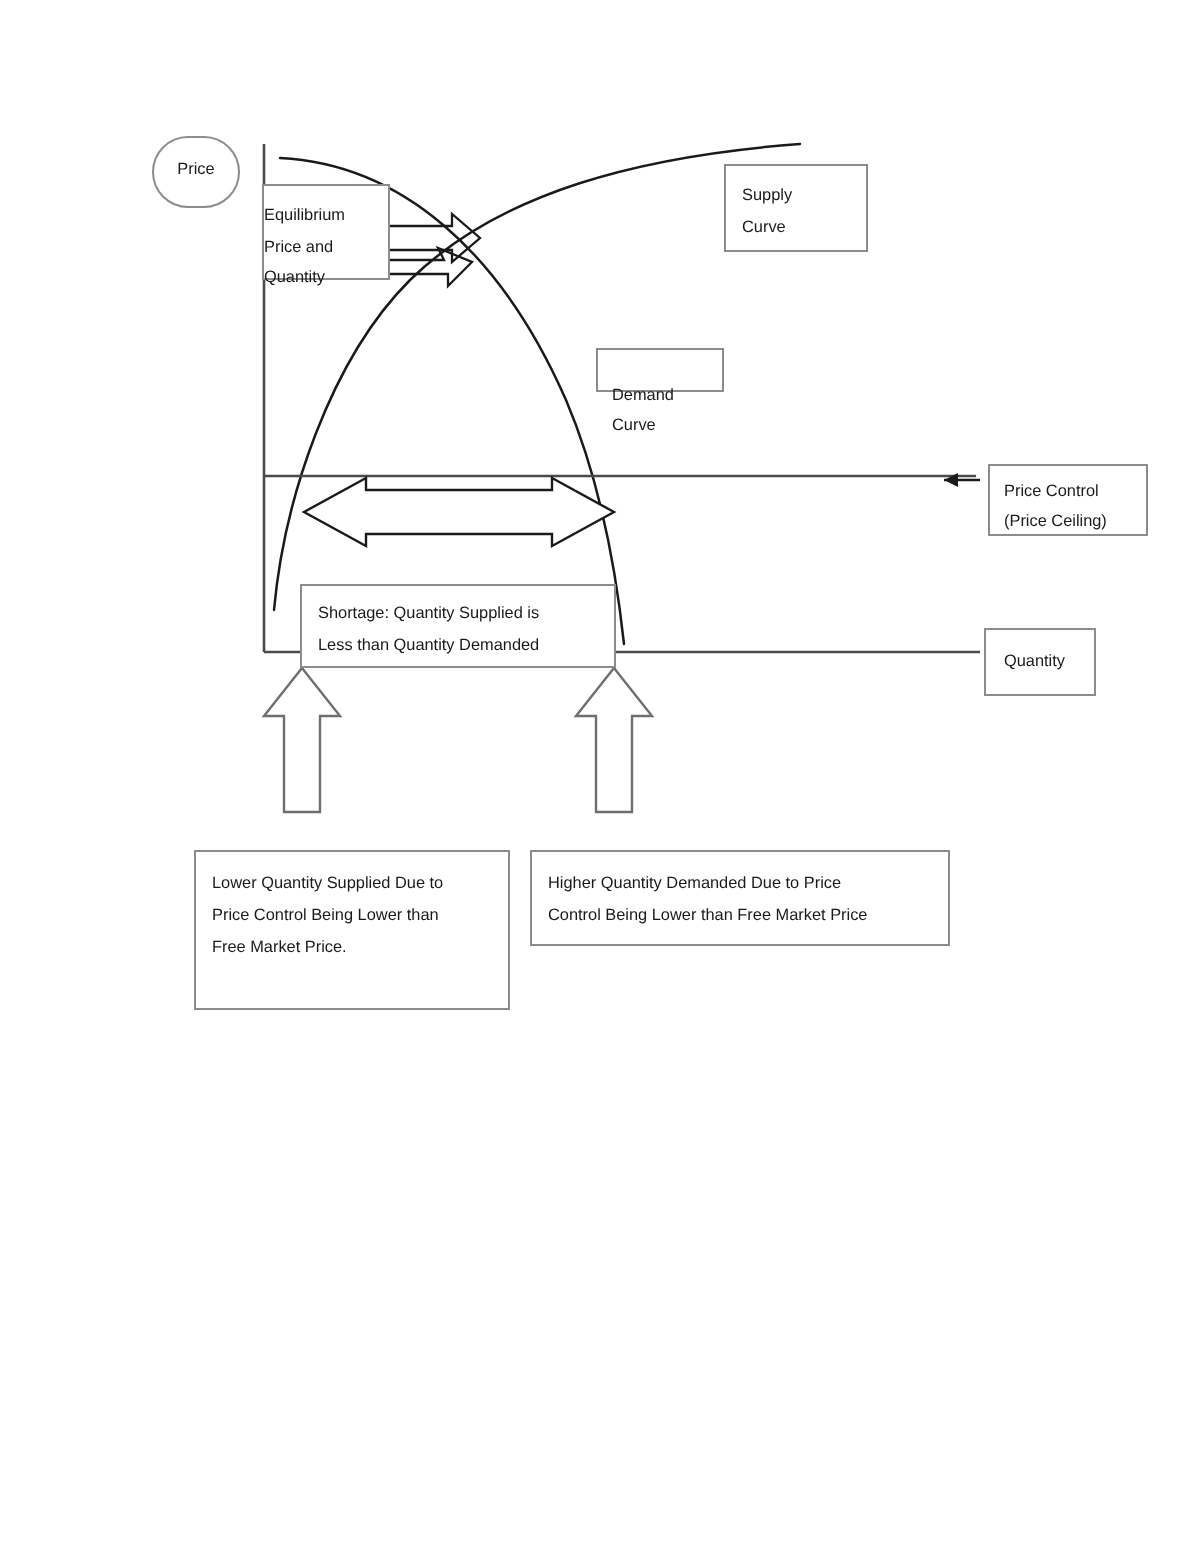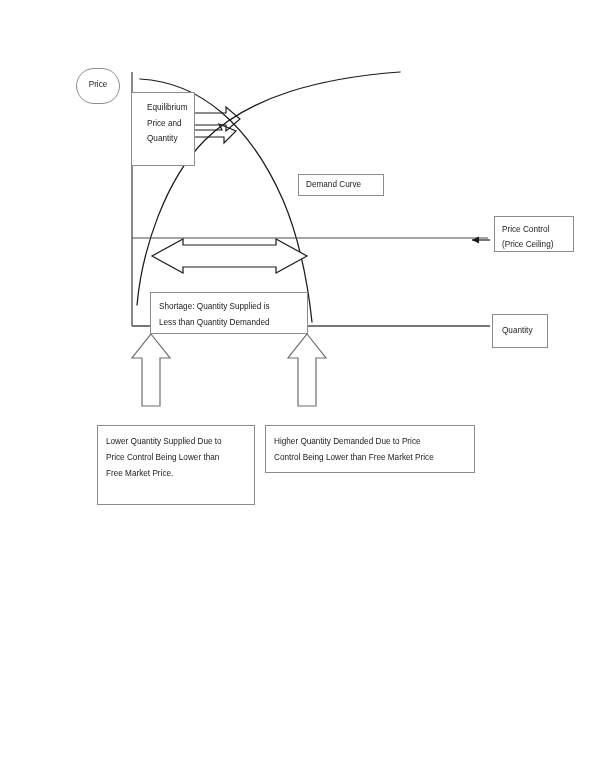--- a/index.html
+++ b/index.html
@@ -27,33 +27,33 @@
     line-height:14.5px;
     padding:5px 7px 4px 7px;
     white-space:pre-line;
     z-index:5;
   }
   #price-label {
     left:76px; top:68px; width:44px; height:36px;
     padding:9px 0 0 0; text-align:center;border-radius:18px;
   }
   #equilibrium-label {
-    left:131px; top:92px; width:64px; height:74px;
-    line-height:15.5px; padding:7px 0 0 15px;
+    left:131px; top:92px; width:64px; height:48px;
+    line-height:15.5px; padding:7px 0 0 0;
   }
   #supply-label {
     left:362px; top:82px; width:72px; height:44px;
     line-height:15.5px; padding:7px 0 0 8px;
   }
   #demand-label {
-    left:298px; top:174px; width:86px; height:22px;
-    padding:3px 0 0 7px;
+    left:298px; top:174px; width:64px; height:22px;
+    padding:16px 0 0 7px;
   }
   #price-control-label {
-    left:494px; top:216px; width:80px; height:36px;
+    left:494px; top:232px; width:80px; height:36px;
     line-height:15px; padding:5px 0 0 7px;
   }
   #quantity-label {
     left:492px; top:314px; width:56px; height:34px;
     padding:9px 0 0 9px;
   }
   #shortage-label {
     left:150px; top:276px; width:158px; height:42px;
     line-height:15.5px; padding:6px 0 0 8px;margin-top:16px;
   }
@@ -111,20 +111,22 @@
     </g>
 
   </svg>
 
   <div class="label-box" id="price-label">Price</div>
 
   <div class="label-box" id="equilibrium-label">Equilibrium
 Price and
 Quantity</div>
 
+  <div class="label-box" id="supply-label">Supply
+Curve</div>
 
   <div class="label-box" id="demand-label">Demand Curve</div>
 
   <div class="label-box" id="price-control-label">Price Control
 (Price Ceiling)</div>
 
   <div class="label-box" id="quantity-label">Quantity</div>
 
   <div class="label-box" id="shortage-label">Shortage: Quantity Supplied is
 Less than Quantity Demanded</div>

